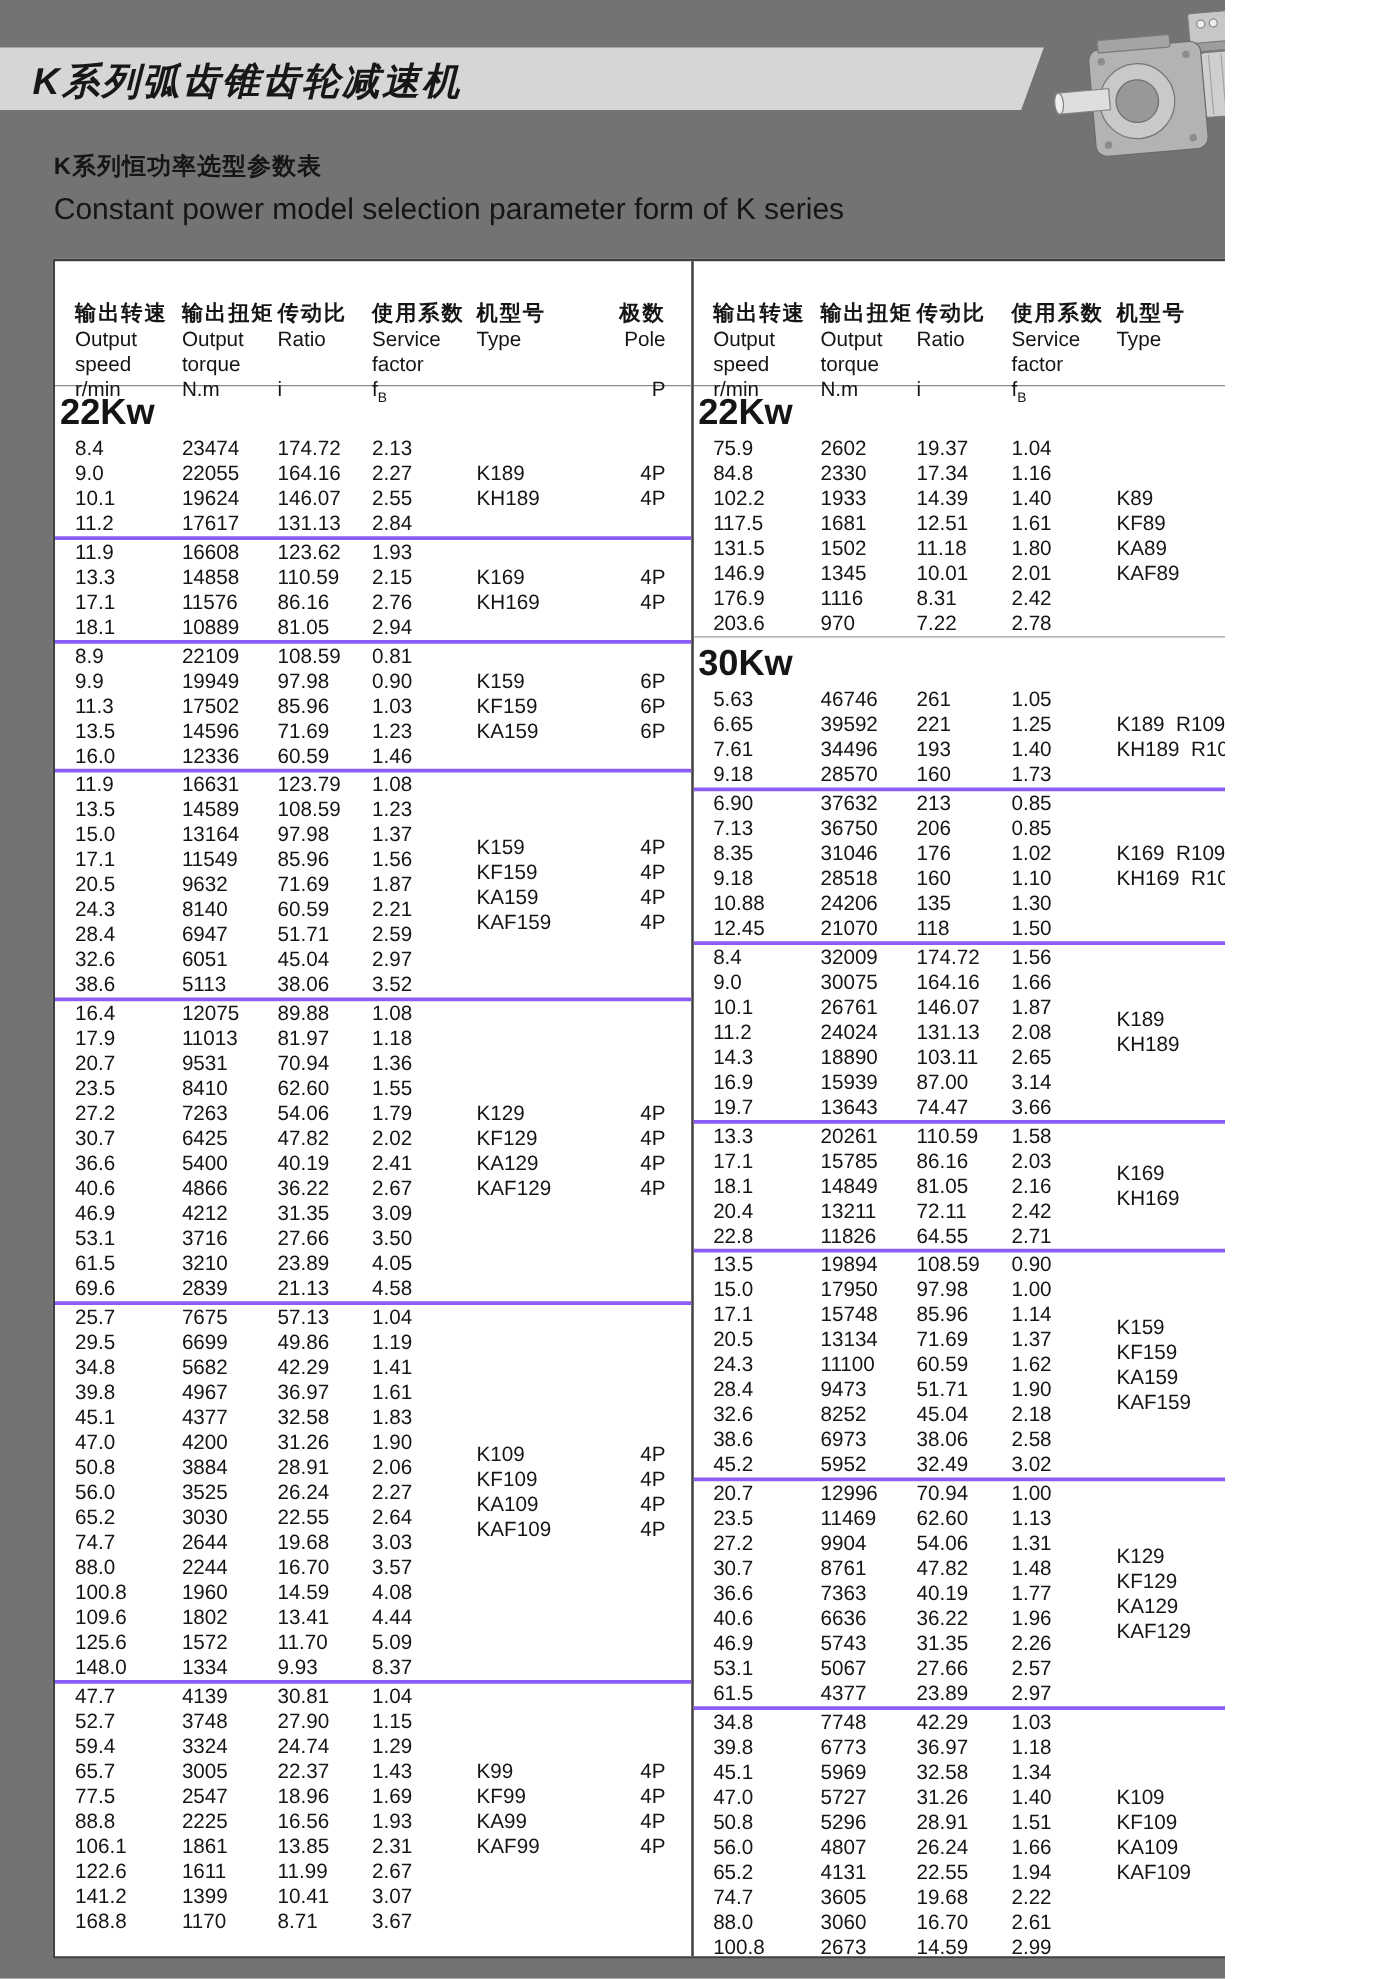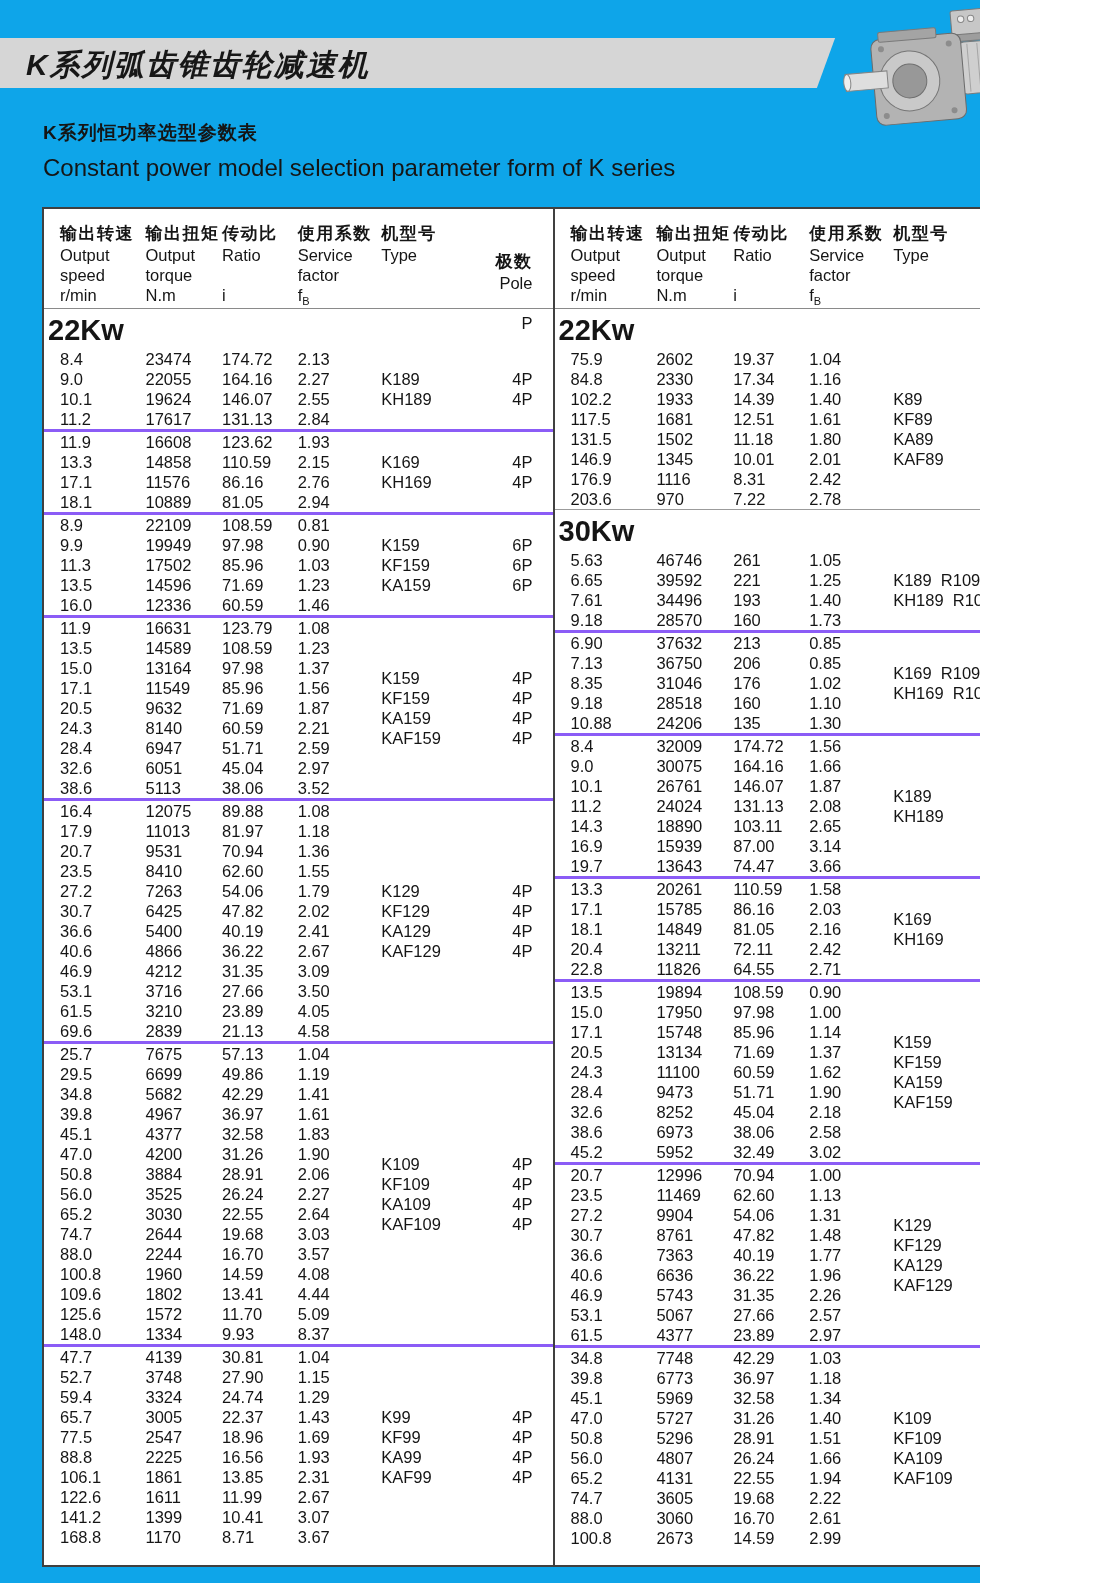--- a/index.html
+++ b/index.html
@@ -1,38 +1,38 @@
 <!DOCTYPE html>
 <html><head>
 <meta charset="utf-8">
 <style>
   html,body{margin:0;padding:0;background:#fff;}
-  .page{position:relative;width:980px;height:1583px;background:#0ea5e9;overflow:hidden;
+  .page{position:relative;width:980px;height:1583px;background:#737373;overflow:hidden;
         font-family:"Liberation Sans",sans-serif;color:#151515;}
   
   .band-main{position:absolute;left:-24px;top:38px;width:850px;height:50px;
              background:#d6d6d6;transform:skewX(-20deg);}
   .band-right{position:absolute;left:1012px;top:38px;width:140px;height:50px;
               background:#dcdcdc;transform:skewX(-20deg);}
   .banner-title{position:absolute;left:26px;top:45px;font-size:30px;font-weight:700;
                 font-style:italic;letter-spacing:2px;color:#171717;white-space:nowrap;}
   .gear-img{position:absolute;left:843px;top:8px;}
   .title-zh{position:absolute;left:43px;top:120px;font-size:19px;font-weight:700;letter-spacing:1px;}
   .title-en{position:absolute;left:43px;top:154px;font-size:24px;}
   
   .param-table{position:absolute;left:42px;top:207px;width:1021px;height:1356px;
                border:2px solid #404040;display:flex;background:#fff;box-sizing:content-box;}
   .half{width:50%;box-sizing:border-box;overflow:hidden;}
   .half.left{border-right:2px solid #404040;}
   .cols{display:grid;grid-template-columns:18.1% 16.2% 16% 17.7% 23% 9%;
         padding:0 20px 0 16px;box-sizing:border-box;}
-  .thead{padding:14px 20px 0 16px;height:100px;border-bottom:1px solid #8a8a8a;}
+  .thead{padding:31px 20px 0 16px;height:100px;border-bottom:1px solid #8a8a8a;}
   .hl{height:20px;line-height:20px;font-size:16.5px;white-space:nowrap;}
   .hl.zh{font-weight:700;font-size:17px;height:22px;line-height:22px;letter-spacing:1.5px;}
-  .hcell.right{text-align:right;margin-top:28px;}
+  .hcell.right{text-align:right;}
   .hl sub{font-size:11px;}
   .power{font-size:29px;font-weight:700;height:40px;line-height:42px;padding-left:4px;}
   .group{position:relative;}
   .group + .group{border-top:3px solid #8b5cf6;}
   .section + .section{border-top:1px solid #9b9b9b;}
   .row{height:20px;}
   .cell{font-size:16.5px;line-height:20px;white-space:pre;overflow:visible;}
   .cell.right{text-align:right;}
   .type-block{position:absolute;left:0;right:0;top:50%;transform:translateY(-50%);}
   .type-line{height:20px;}
@@ -1032,20 +1032,28 @@
               <div class="cell right"></div>
             </div>
             <div class="row cols">
               <div class="cell">10.88</div>
               <div class="cell">24206</div>
               <div class="cell">135</div>
               <div class="cell">1.30</div>
               <div class="cell"></div>
               <div class="cell right"></div>
             </div>
+            <div class="row cols">
+              <div class="cell">12.45</div>
+              <div class="cell">21070</div>
+              <div class="cell">118</div>
+              <div class="cell">1.50</div>
+              <div class="cell"></div>
+              <div class="cell right"></div>
+            </div>
             <div class="type-block">
               <div class="type-line cols">
                 <div class="cell"></div>
                 <div class="cell"></div>
                 <div class="cell"></div>
                 <div class="cell"></div>
                 <div class="cell">K169  R109</div>
                 <div class="cell right">4P</div>
               </div>
               <div class="type-line cols">

